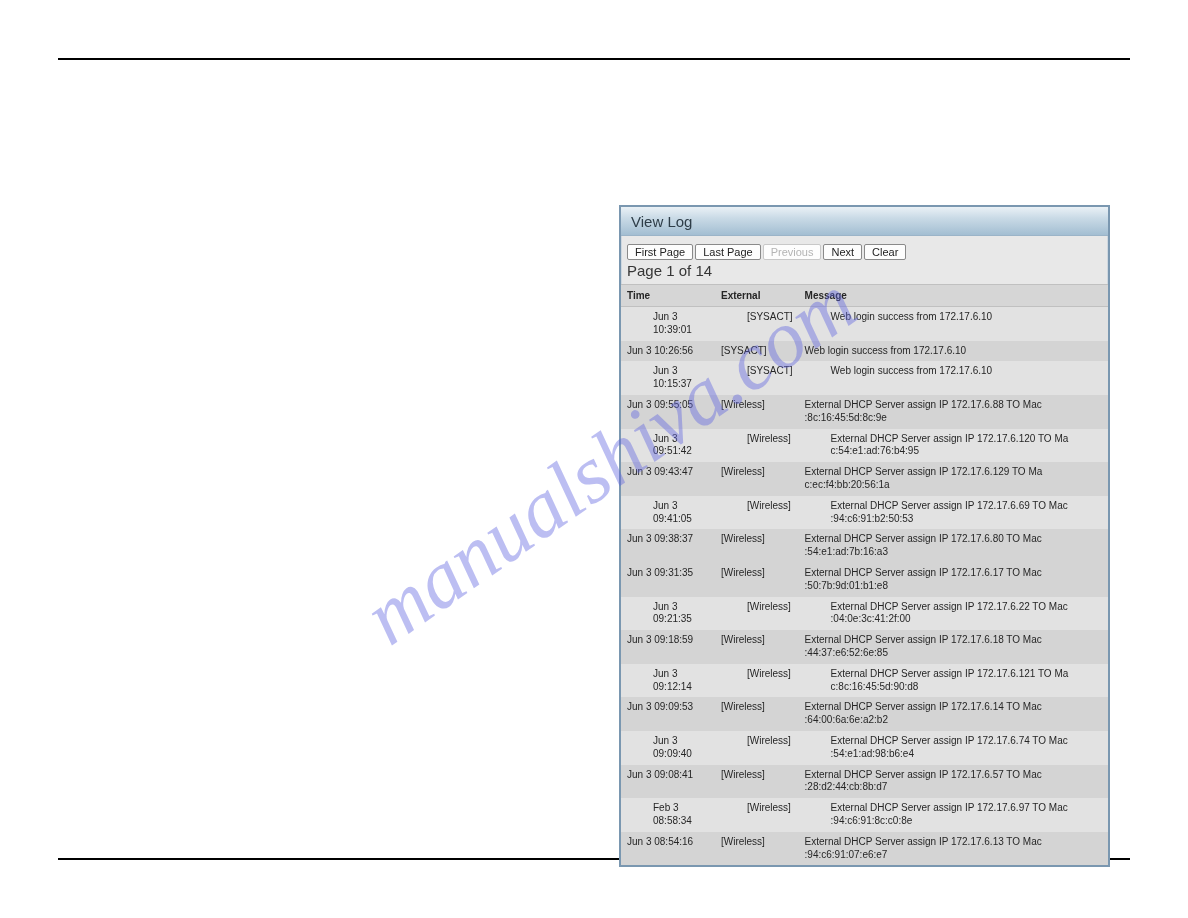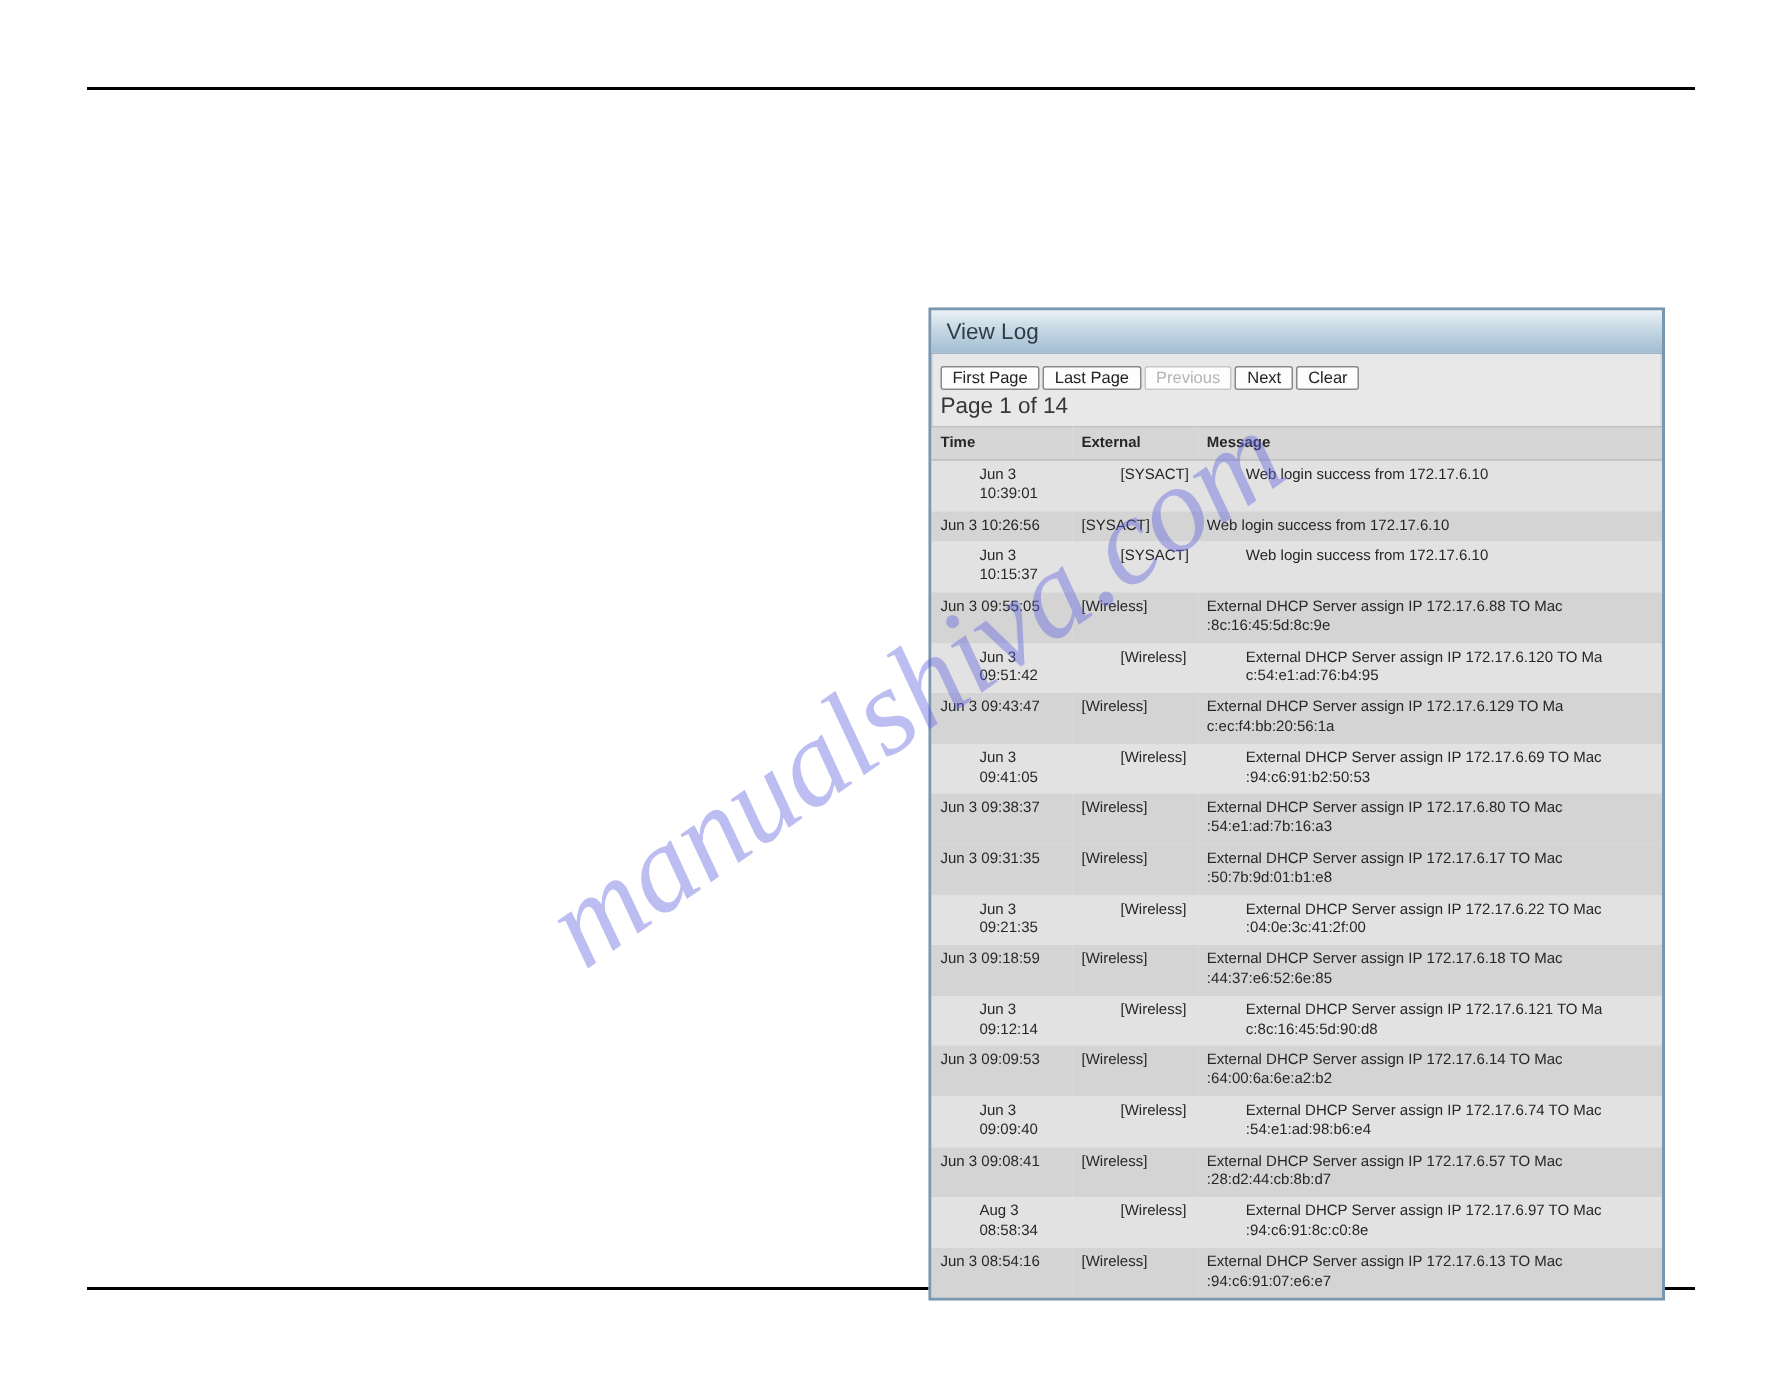--- a/index.html
+++ b/index.html
@@ -208,21 +208,21 @@
           <td class="col-time">Jun 3 09:09:40</td>
           <td class="col-prio">[Wireless]</td>
           <td>External DHCP Server assign IP 172.17.6.74 TO Mac :54:e1:ad:98:b6:e4</td>
         </tr>
         <tr class="row-odd">
           <td class="col-time">Jun 3 09:08:41</td>
           <td class="col-prio">[Wireless]</td>
           <td>External DHCP Server assign IP 172.17.6.57 TO Mac :28:d2:44:cb:8b:d7</td>
         </tr>
         <tr class="row-even">
-          <td class="col-time">Aug 3 08:58:34</td>
+          <td class="col-time">Feb 3 08:58:34</td>
           <td class="col-prio">[Wireless]</td>
           <td>External DHCP Server assign IP 172.17.6.97 TO Mac :94:c6:91:8c:c0:8e</td>
         </tr>
         <tr class="row-odd">
           <td class="col-time">Jun 3 08:54:16</td>
           <td class="col-prio">[Wireless]</td>
           <td>External DHCP Server assign IP 172.17.6.13 TO Mac :94:c6:91:07:e6:e7</td>
         </tr>
       </tbody>
   </table>

